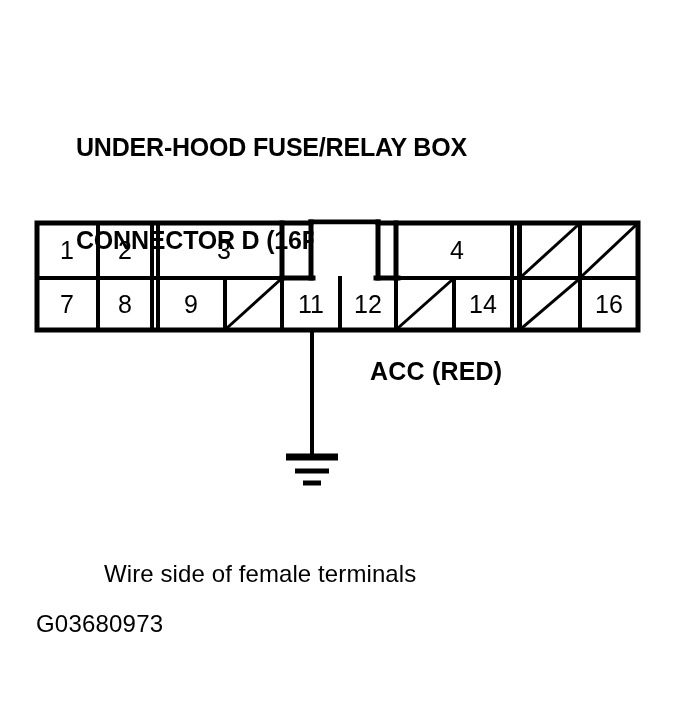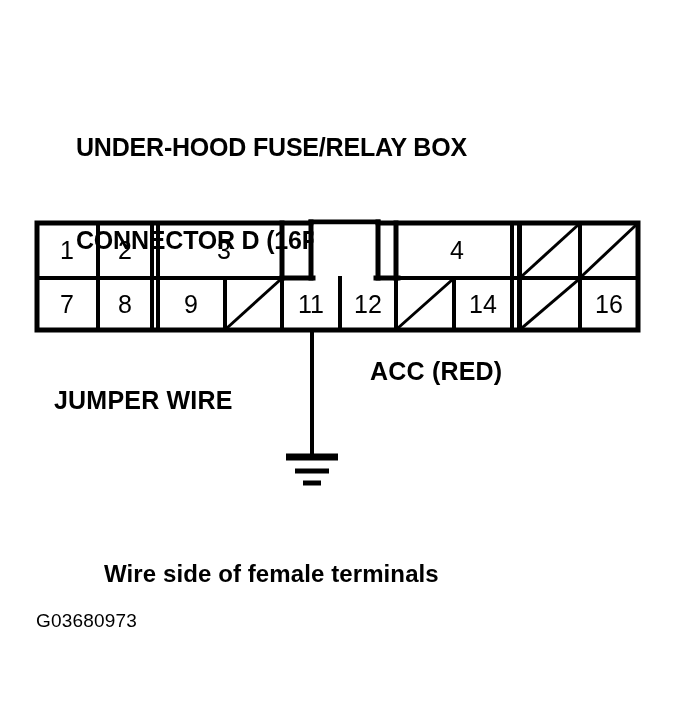--- a/index.html
+++ b/index.html
@@ -63,30 +63,30 @@
     letter-spacing: 0.2px;
     white-space: pre;
     margin-left: 45px;
   }
 
   .caption-wire-side {
     position: absolute;
     left: 104px;
     top: 560px;
     font-size: 24px;
-    font-weight: bold;
+    font-weight: normal;
     letter-spacing: 0.1px;
     white-space: pre;
   }
 
   .figure-id {
     position: absolute;
     left: 36px;
     top: 610px;
-    font-size: 19px;
+    font-size: 24px;
     font-weight: normal;
     letter-spacing: 0.2px;
     white-space: pre;
   }
 
   .pin-number {
     font-family: "Liberation Sans", sans-serif;
     font-size: 25px;
     fill: #000000;
     text-anchor: middle;
@@ -191,18 +191,17 @@
     </g>
 
     <g stroke="#000000" stroke-linecap="butt">
       <line x1="286" y1="457" x2="338" y2="457" stroke-width="7"></line>
       <line x1="295" y1="471" x2="329" y2="471" stroke-width="5"></line>
       <line x1="303" y1="483" x2="321" y2="483" stroke-width="5"></line>
     </g>
 
   </svg>
 
-  <div class="label-jumper">JUMPER WIRE</div>
   <div class="label-acc">ACC (RED)</div>
   <div class="caption-wire-side">Wire side of female terminals</div>
   <div class="figure-id">G03680973</div>
 
 </div>
 
 </body></html>

